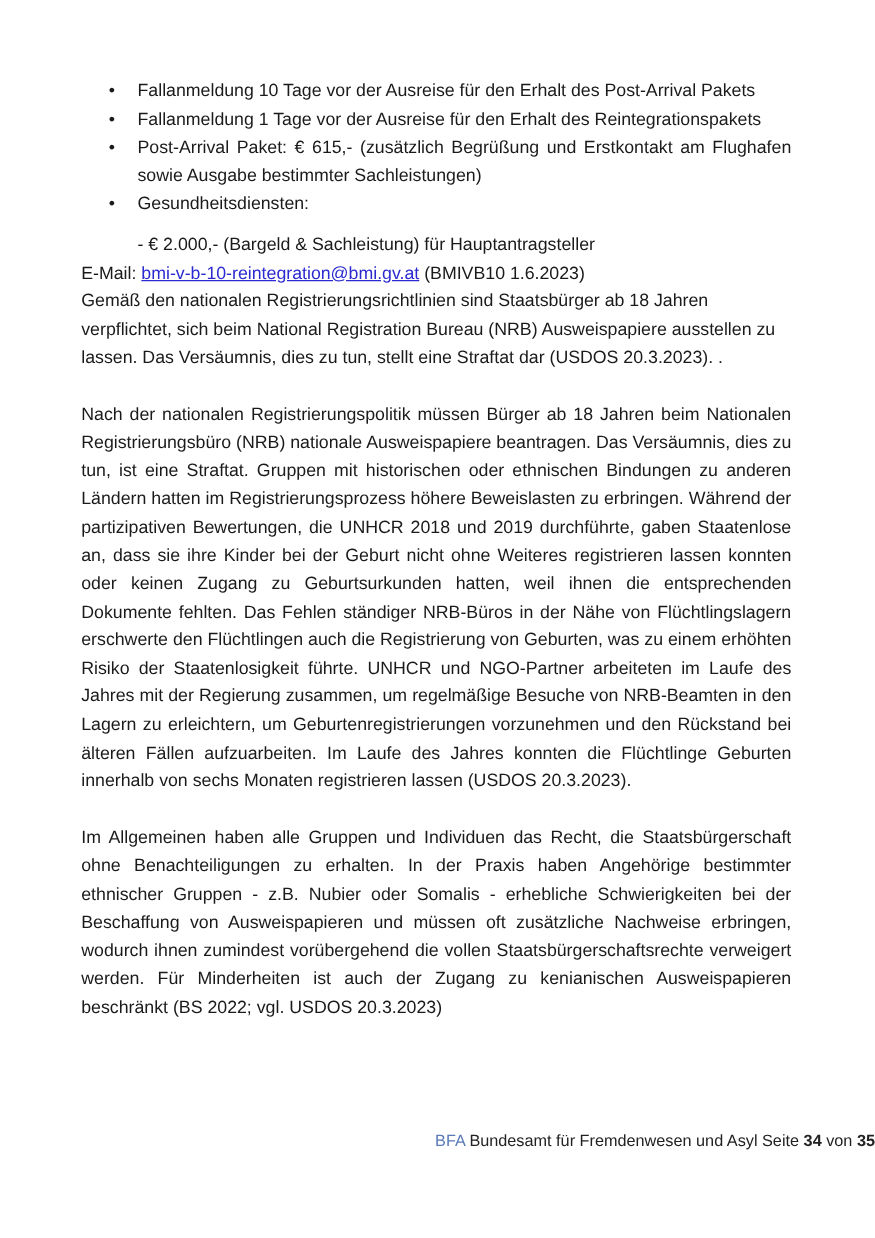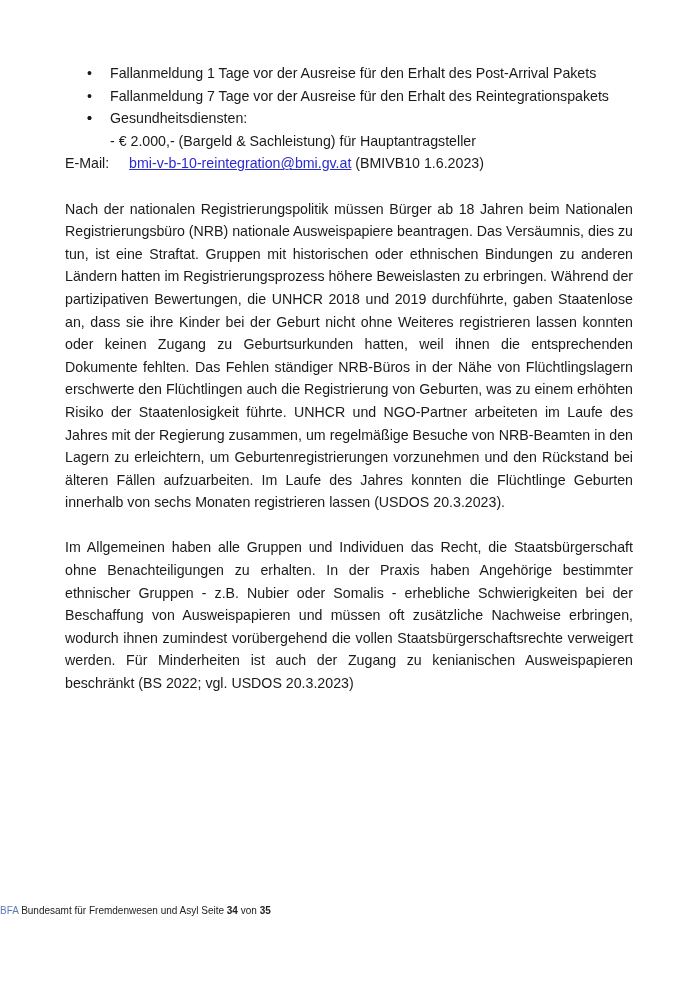--- a/index.html
+++ b/index.html
@@ -3,55 +3,57 @@
 <meta charset="utf-8">
 <style>
   html, body { margin:0; padding:0; background:#ffffff; }
   body { width:700px; height:990px; position:relative; overflow:hidden;
          font-family:"Liberation Sans", sans-serif; color:#1a1a1a; font-size:14.2px; }
   .page { position:absolute; left:65px; top:62px; width:568px; }
   .line { line-height:22.6px; margin:0; }
   .bullet-item { position:relative; padding-left:45px; line-height:22.6px; }
   .bullet-item .dot { position:absolute; left:22px; top:0; }
   .bullet-item.just { text-align:justify; }
-  .sub-item { padding-left:45px; line-height:22.6px; }
+  .sub-item { padding-left:45px; line-height:22.6px;margin-top:10px; }
   .para { margin:0; line-height:22.6px; text-align:justify; text-align-last:left; }
   .gap { height:22.6px; }
-  a.mail { color:#1a0dab; text-decoration:underline; color:#2a2ad0;margin-left:16px; }
-  .footer { position:absolute; top:905px; left:0; width:700px; text-align:left;
-            font-size:10px; color:#222; }
+  a.mail { color:#1a0dab; text-decoration:underline; color:#2a2ad0; }
+  .footer { position:absolute; top:905px; left:0; width:700px; text-align:right;
+            font-size:13px; color:#222; }
   .footer .logo { color:#5a7ab8; }
   .footer b { font-weight:bold; }
 </style>
 </head>
 <body>
 
 <div class="page">
 
   <div class="bullet-item">
     <span class="dot">•</span>
-    <span>Fallanmeldung 1 Tage vor der Ausreise für den Erhalt des Post-Arrival Pakets</span>
+    <span>Fallanmeldung 10 Tage vor der Ausreise für den Erhalt des Post-Arrival Pakets</span>
   </div>
   <div class="bullet-item">
     <span class="dot">•</span>
-    <span>Fallanmeldung 7 Tage vor der Ausreise für den Erhalt des Reintegrationspakets</span>
+    <span>Fallanmeldung 1 Tage vor der Ausreise für den Erhalt des Reintegrationspakets</span>
   </div>
 
 
   <div class="bullet-item just">
     <span class="dot">•</span>
+    <span>Post-Arrival Paket: € 615,- (zusätzlich Begrüßung und Erstkontakt am Flughafen sowie Ausgabe bestimmter Sachleistungen)</span>
   </div>
   <div class="bullet-item">
     <span class="dot">•</span>
     <span>Gesundheitsdiensten:</span>
   </div>
   <div class="sub-item">- € 2.000,- (Bargeld &amp; Sachleistung) für Hauptantragsteller</div>
 
   <p class="line"><span>E-Mail: </span><a class="mail" href="mailto:bmi-v-b-10-reintegration@bmi.gv.at">bmi-v-b-10-reintegration@bmi.gv.at</a><span> (BMIVB10 1.6.2023)</span></p>
 
+  <p class="para" style="text-align:left;">Gemäß den nationalen Registrierungsrichtlinien sind Staatsbürger ab 18 Jahren verpflichtet, sich beim National Registration Bureau (NRB) Ausweispapiere ausstellen zu lassen. Das Versäumnis, dies zu tun, stellt eine Straftat dar (USDOS 20.3.2023). .</p>
   <div class="gap"></div>
   <p class="para">Nach der nationalen Registrierungspolitik müssen Bürger ab 18 Jahren beim Nationalen Registrierungsbüro (NRB) nationale Ausweispapiere beantragen. Das Versäumnis, dies zu tun, ist eine Straftat. Gruppen mit historischen oder ethnischen Bindungen zu anderen Ländern hatten im Registrierungsprozess höhere Beweislasten zu erbringen. Während der partizipativen Bewertungen, die UNHCR 2018 und 2019 durchführte, gaben Staatenlose an, dass sie ihre Kinder bei der Geburt nicht ohne Weiteres registrieren lassen konnten oder keinen Zugang zu Geburtsurkunden hatten, weil ihnen die entsprechenden Dokumente fehlten. Das Fehlen ständiger NRB-Büros in der Nähe von Flüchtlingslagern erschwerte den Flüchtlingen auch die Registrierung von Geburten, was zu einem erhöhten Risiko der Staatenlosigkeit führte. UNHCR und NGO-Partner arbeiteten im Laufe des Jahres mit der Regierung zusammen, um regelmäßige Besuche von NRB-Beamten in den Lagern zu erleichtern, um Geburtenregistrierungen vorzunehmen und den Rückstand bei älteren Fällen aufzuarbeiten. Im Laufe des Jahres konnten die Flüchtlinge Geburten innerhalb von sechs Monaten registrieren lassen (USDOS 20.3.2023).</p>
   <div class="gap"></div>
   <p class="para">Im Allgemeinen haben alle Gruppen und Individuen das Recht, die Staatsbürgerschaft ohne Benachteiligungen zu erhalten. In der Praxis haben Angehörige bestimmter ethnischer Gruppen - z.B. Nubier oder Somalis - erhebliche Schwierigkeiten bei der Beschaffung von Ausweispapieren und müssen oft zusätzliche Nachweise erbringen, wodurch ihnen zumindest vorübergehend die vollen Staatsbürgerschaftsrechte verweigert werden. Für Minderheiten ist auch der Zugang zu kenianischen Ausweispapieren beschränkt (BS 2022; vgl. USDOS 20.3.2023)</p>
   <div class="gap"></div>
 </div>
 
 <div class="footer">
   <span class="logo">BFA</span><span> Bundesamt für Fremdenwesen und Asyl Seite </span><b>34</b><span> von </span><b>35</b>
 </div>

